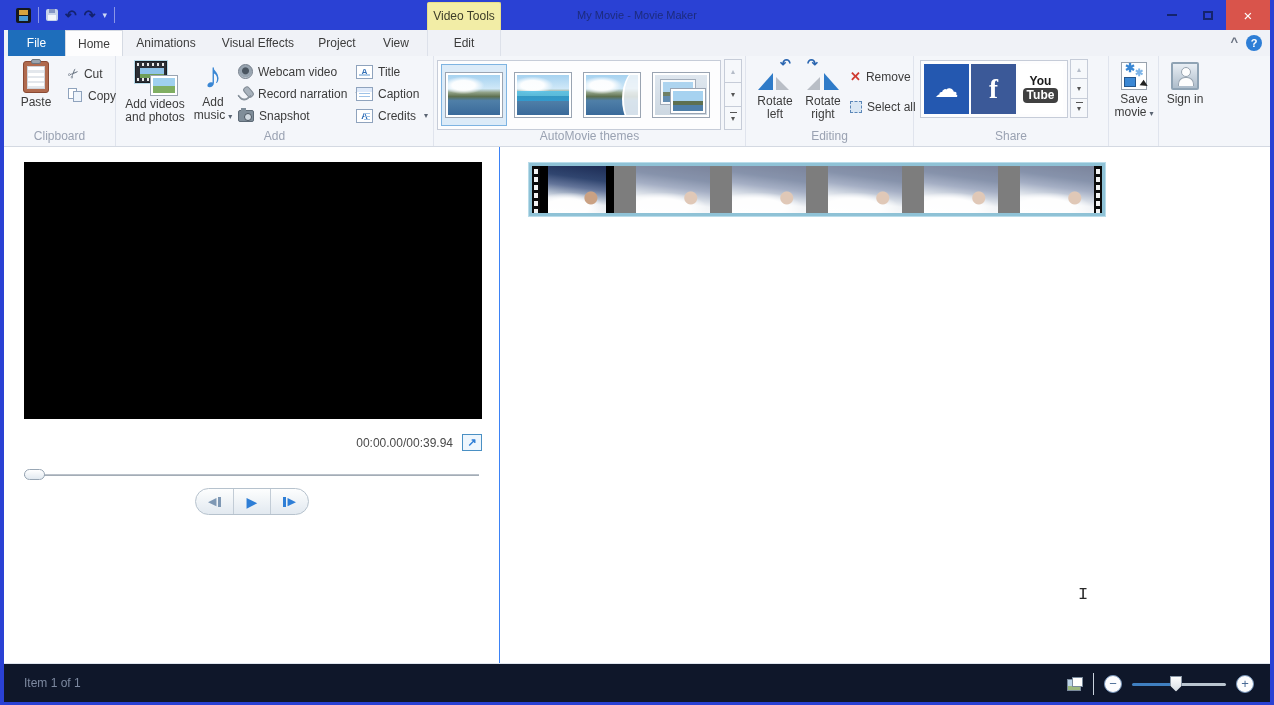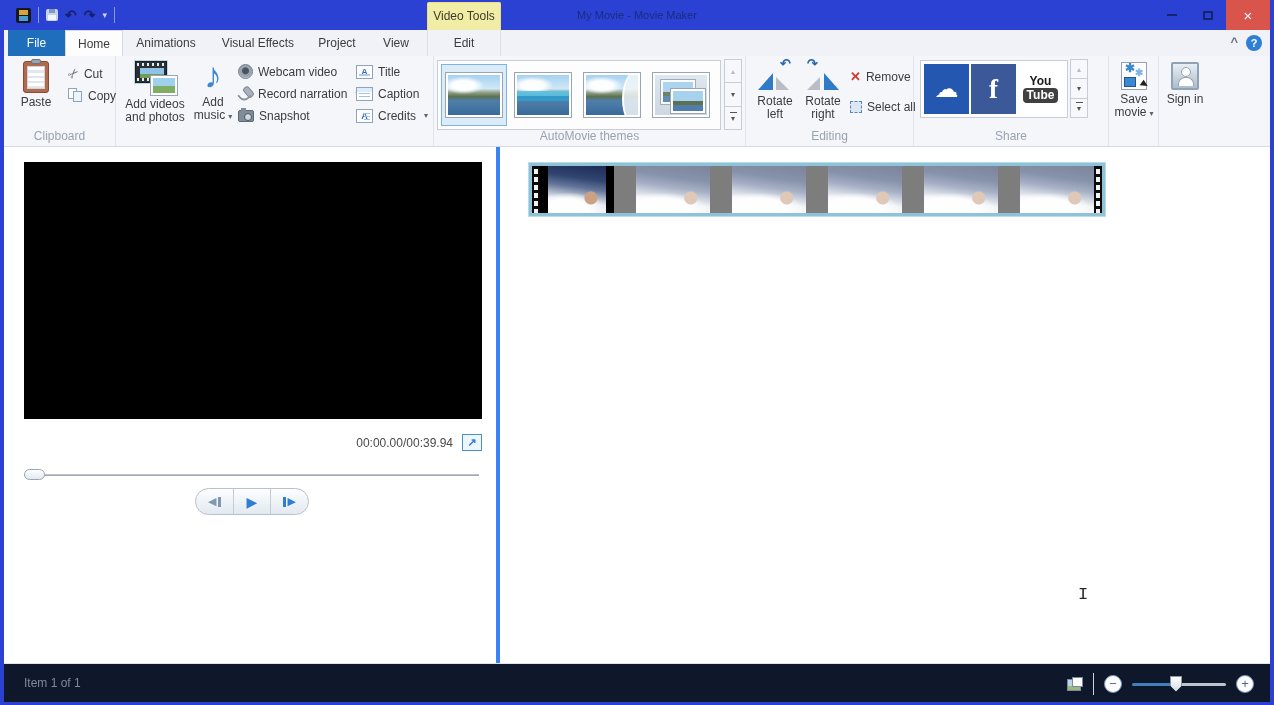--- a/index.html
+++ b/index.html
@@ -143,21 +143,21 @@
   .ic-savemovie .film { position:absolute; left:2px; bottom:2px; width:12px; height:10px; background:#3a87d4; border:1px solid #24568c; }
   .ic-savemovie .sp1 { position:absolute; left:3px; top:-2px; color:#3a87d4; font-weight:bold; font-size:12px; }
   .ic-savemovie .sp2 { position:absolute; left:13px; top:4px; color:#7db4e8; font-weight:bold; font-size:10px; }
   .ic-savemovie .cur { position:absolute; right:-2px; bottom:1px; width:0; height:0; border-left:7px solid #222; border-top:3px solid transparent; border-bottom:4px solid transparent; transform:rotate(35deg); }
   .ic-signin { width:28px; height:28px; border:2px solid #8fa3b4; background:linear-gradient(#e8eef4,#aebdcb); border-radius:2px; position:relative; }
   .ic-signin::before { content:""; position:absolute; top:3px; left:8px; width:8px; height:8px; border-radius:50%; background:#fdfdfd; border:1px solid #98a4b0; }
   .ic-signin::after { content:""; position:absolute; bottom:2px; left:5px; width:14px; height:8px; border-radius:7px 7px 0 0; background:#fdfdfd; border:1px solid #98a4b0; border-bottom:none; }
 
   
   .content { position:absolute; left:4px; right:4px; top:147px; bottom:42px; background:#fff; display:flex; }
-  .preview { width:496px; border-right:4px solid #3b82f6; position:relative; flex:none; }
+  .preview { width:496px; border-right:1px solid #3b82f6; position:relative; flex:none; }
   .video { position:absolute; left:20px; top:15px; width:458px; height:257px; background:#000; }
   .ts-row { position:absolute; top:287px; left:20px; width:458px; display:flex; justify-content:flex-end; align-items:center; gap:9px; color:#4a4a4a; }
   .btn-fullscreen { width:20px; height:17px; border:1px solid #4a90c4; background:#eef6fd; display:flex; align-items:center; justify-content:center; }
   .btn-fullscreen span { color:#2e7ed6; font-size:11px; font-weight:bold; line-height:11px; }
   .seek { position:absolute; top:322px; left:20px; width:455px; height:12px; }
   .seek .track { position:absolute; top:5px; left:0; right:0; height:2px; background:linear-gradient(#c6ccd4,#98a2ac); }
   .seek .thumb { position:absolute; left:0; top:0; width:21px; height:11px; border-radius:6px; background:linear-gradient(#ffffff,#e2e9f0); border:1px solid #98a6b4; }
   .controls { position:absolute; top:341px; left:0; width:496px; display:flex; justify-content:center; }
   .pill { width:114px; height:27px; border:1px solid #b6c2cd; border-radius:14px; background:linear-gradient(#fdfefe,#e2e9f0); display:flex; overflow:hidden; }
   .pill .seg { flex:1; display:flex; align-items:center; justify-content:center; gap:1px; }
@@ -305,20 +305,21 @@
         <span class="mini-ic ic-caption-x"></span>
         <span>Caption</span>
       </div>
       <div class="small-btn" style="left:240px; top:50px;">
         <span class="mini-ic ic-credits-x">
             <span class="ic-letter">A</span>
           </span>
         <span>Credits</span>
         <span class="dd">▾</span>
       </div>
+      <div class="grp-label">Add</div>
     </div>
 
     <div class="grp g-automovie">
       <div class="gallery">
         <div class="theme selected">
             <div class="theme-img"></div>
           </div>
         <div class="theme">
             <div class="theme-img">
               <i class="bars"></i>

